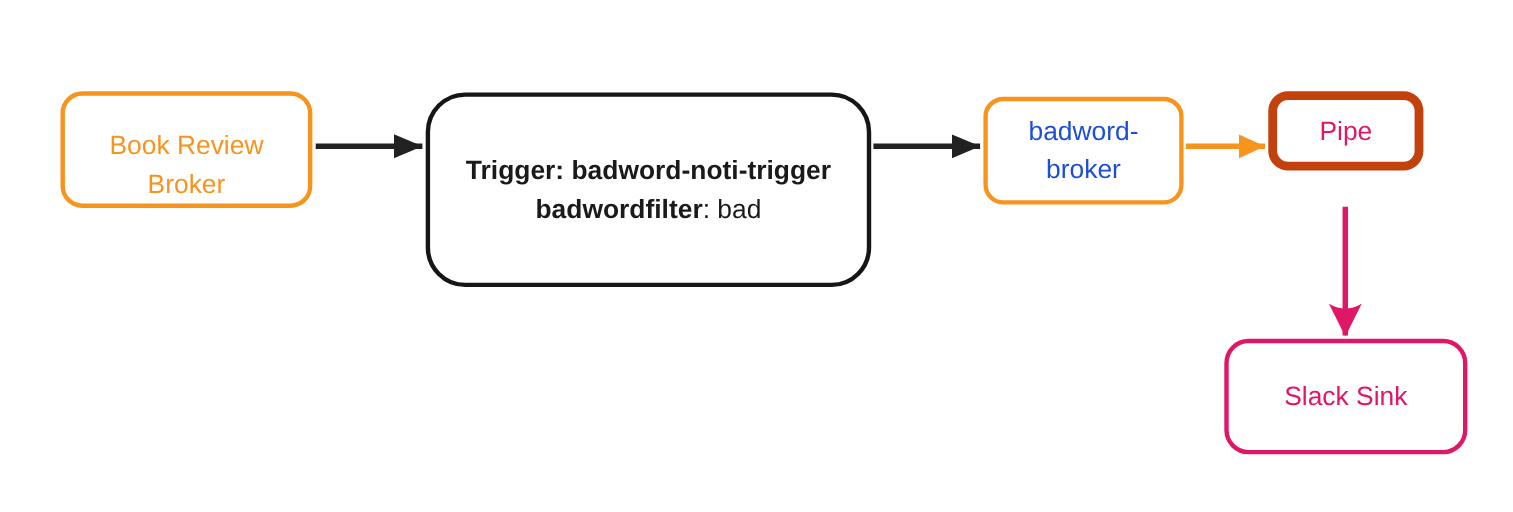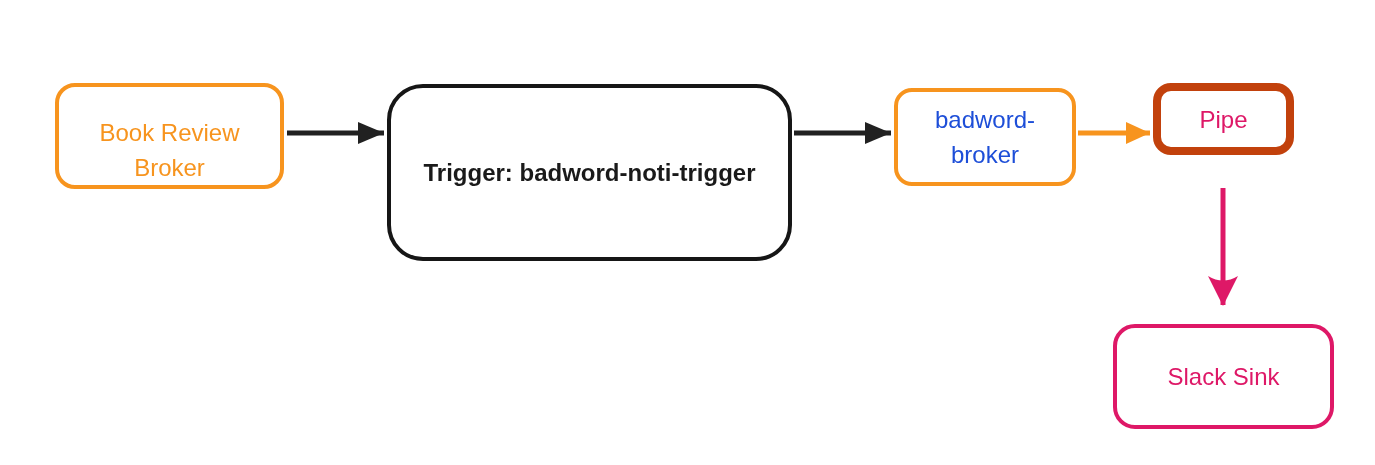--- a/index.html
+++ b/index.html
@@ -68,21 +68,20 @@
     color: #DE1867;
     padding: 0 10px;
   }
   .node-slack-sink {
     left: 1113px; top: 308px;
     width: 221px; height: 105px;
     border: 4px solid #DE1867;
     border-radius: 22px;
     color: #DE1867;
     padding: 0 14px;
-    margin-top: 16px;
   }
   .t-line { display: block; white-space: nowrap; }
   .b { font-weight: bold; }
 </style>
 </head>
 <body>
 
 <div class="canvas">
 
   <svg class="edges-svg" viewBox="0 0 1375 465" xmlns="http://www.w3.org/2000/svg">
@@ -103,20 +102,21 @@
     <line x1="1078" y1="133" x2="1150" y2="133" stroke-width="5" marker-end="url(#mh-orange)" stroke="#F7941E"></line>
     <line x1="1223" y1="188" x2="1223" y2="305" stroke-width="5" marker-end="url(#mh-pink)" stroke="#DE1867"></line>
   </svg>
 
   <div class="node node-book-review-broker">
     <span>Book Review Broker</span>
   </div>
 
   <div class="node node-trigger">
     <span class="t-line b">Trigger: badword-noti-trigger</span>
+    <span class="t-line"><span class="b">badwordfilter</span><span>: bad</span></span>
   </div>
 
   <div class="node node-badword-broker">
     <span>badword-broker</span>
   </div>
 
   <div class="node node-pipe">
     <span>Pipe</span>
   </div>
 

